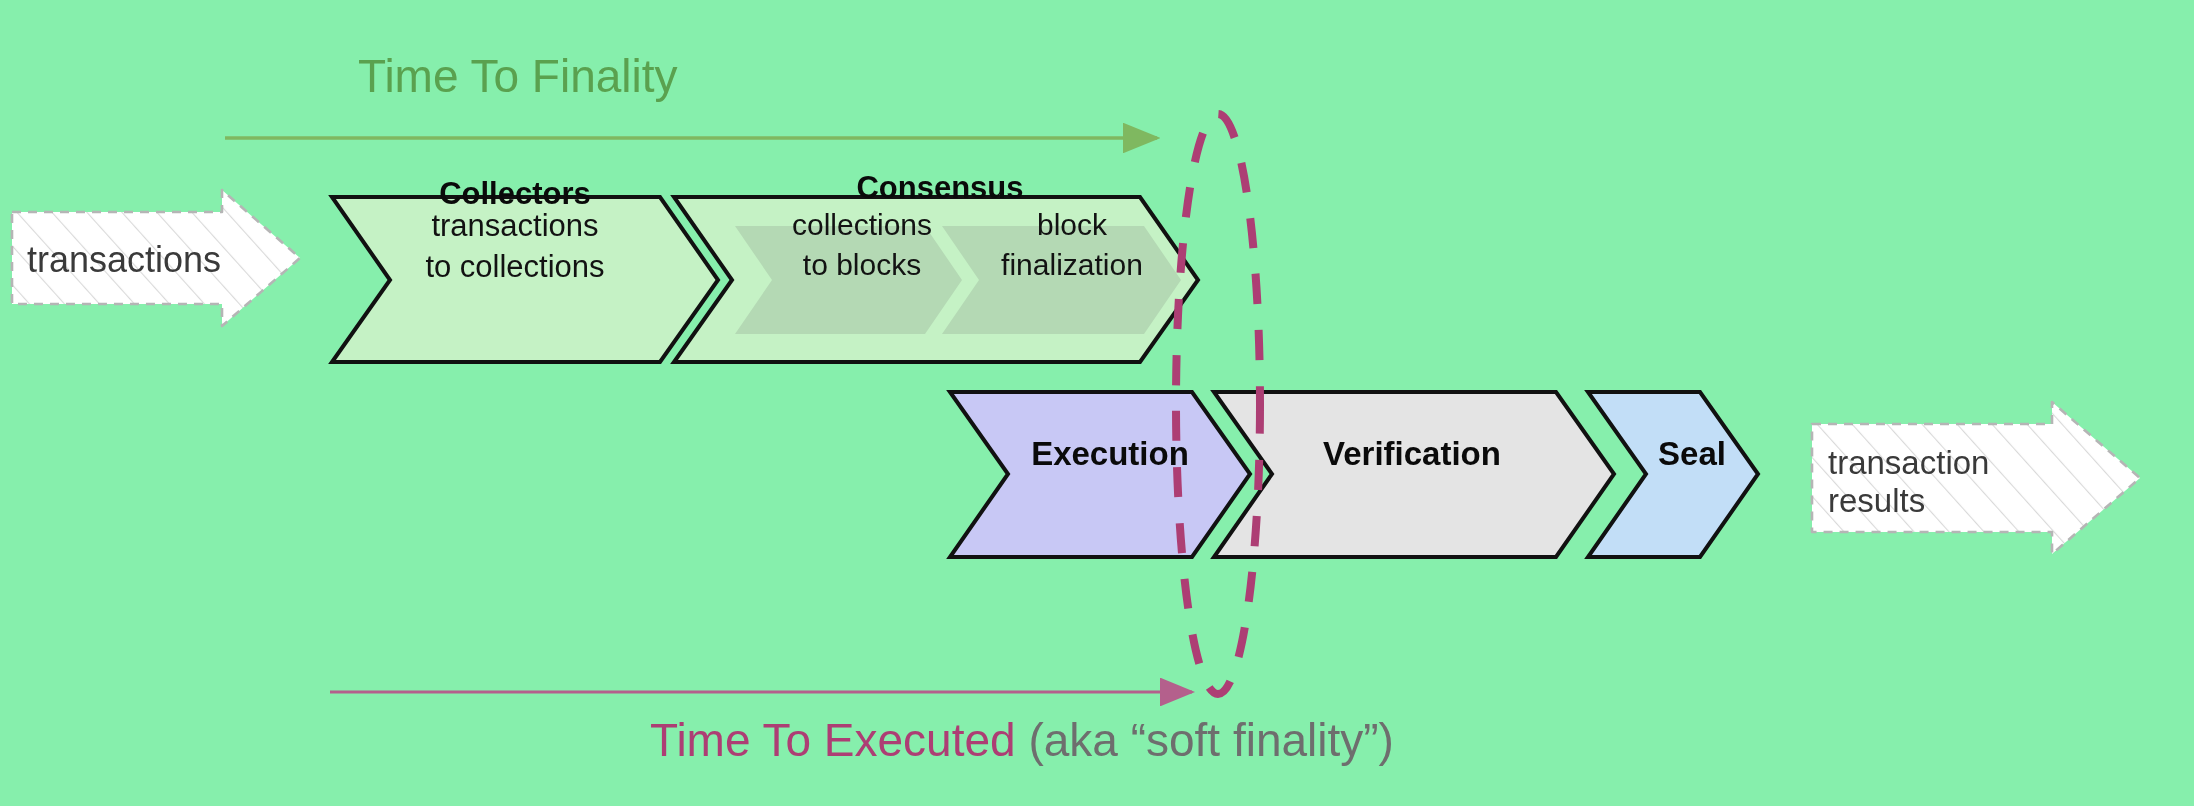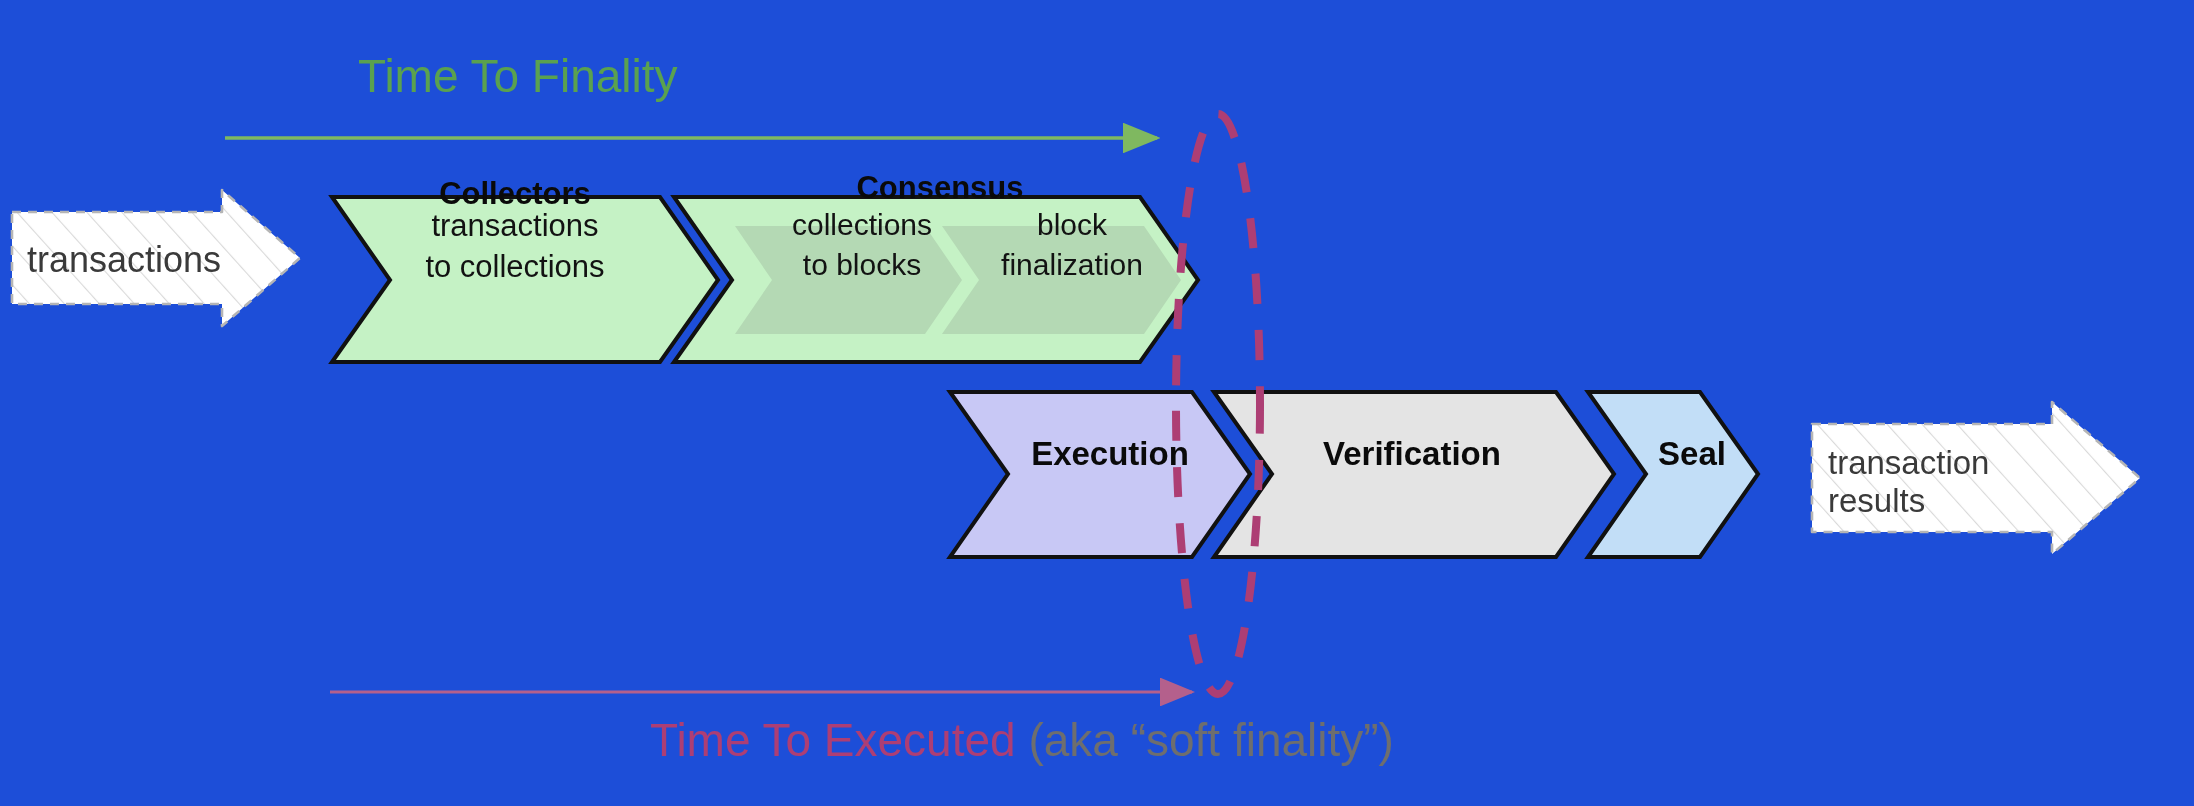--- a/index.html
+++ b/index.html
@@ -8,21 +8,21 @@
     padding: 0;
     background: #ffffff;
   }
   body {
     font-family: "Liberation Sans", sans-serif;
   }
   #stage {
     position: relative;
     width: 2194px;
     height: 806px;
-    background: #1d4ed8;
+    background: #86efac;
     overflow: hidden;
   }
   #diagram-svg {
     position: absolute;
     left: 0;
     top: 0;
     width: 2194px;
     height: 806px;
     display: block;
   }

